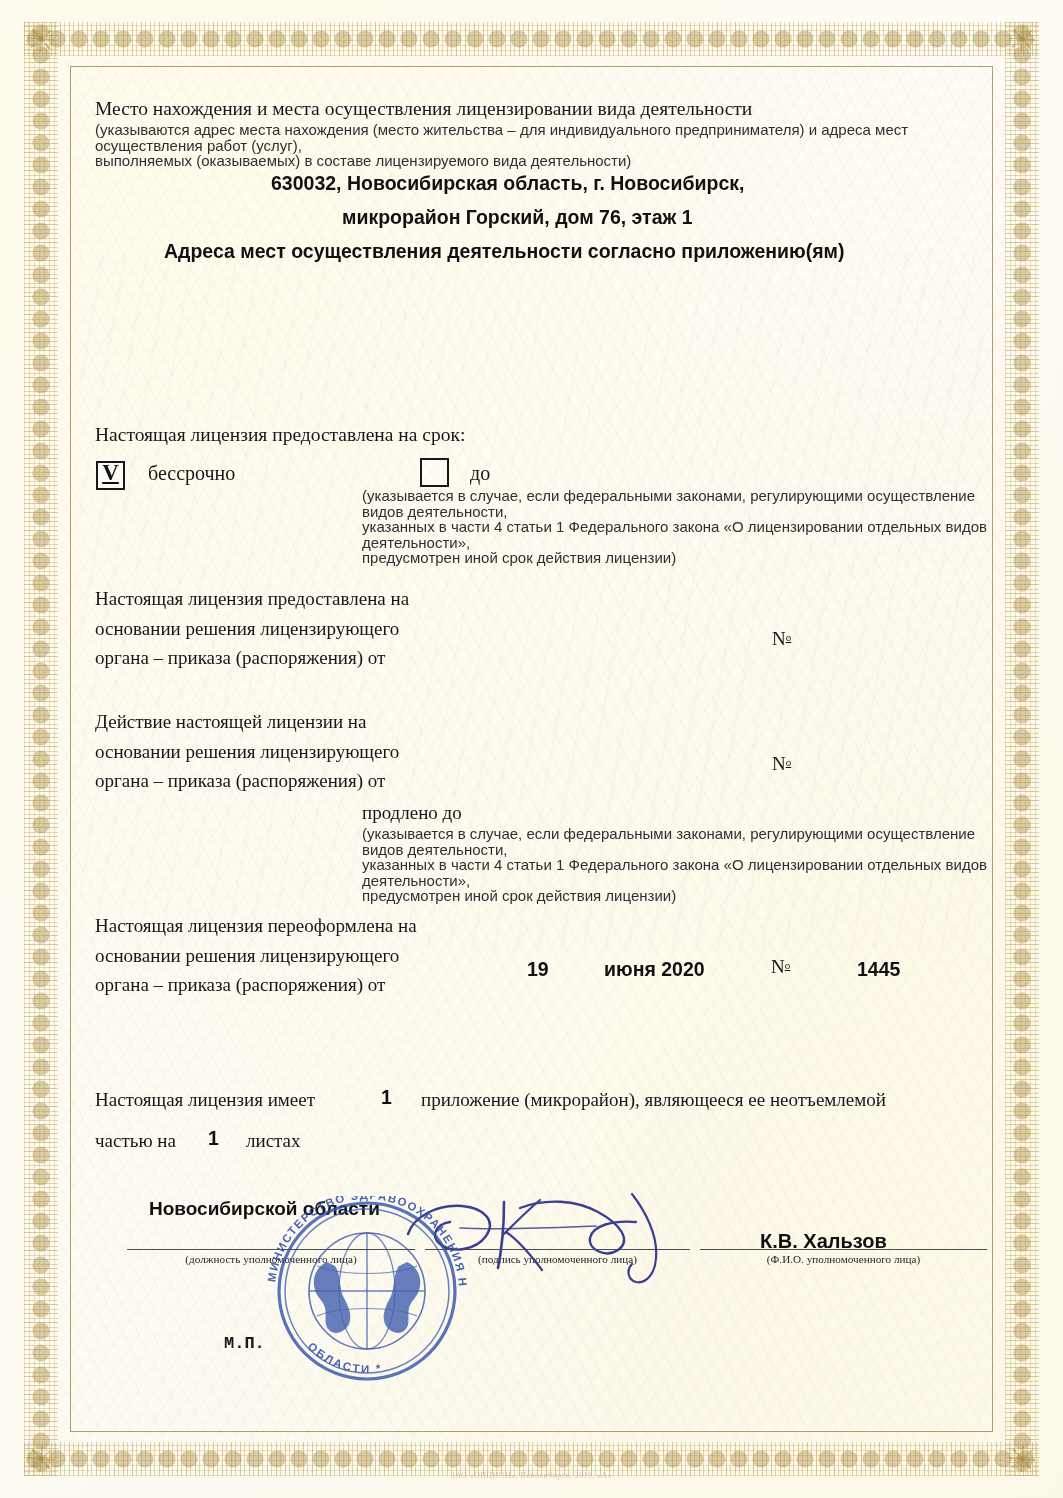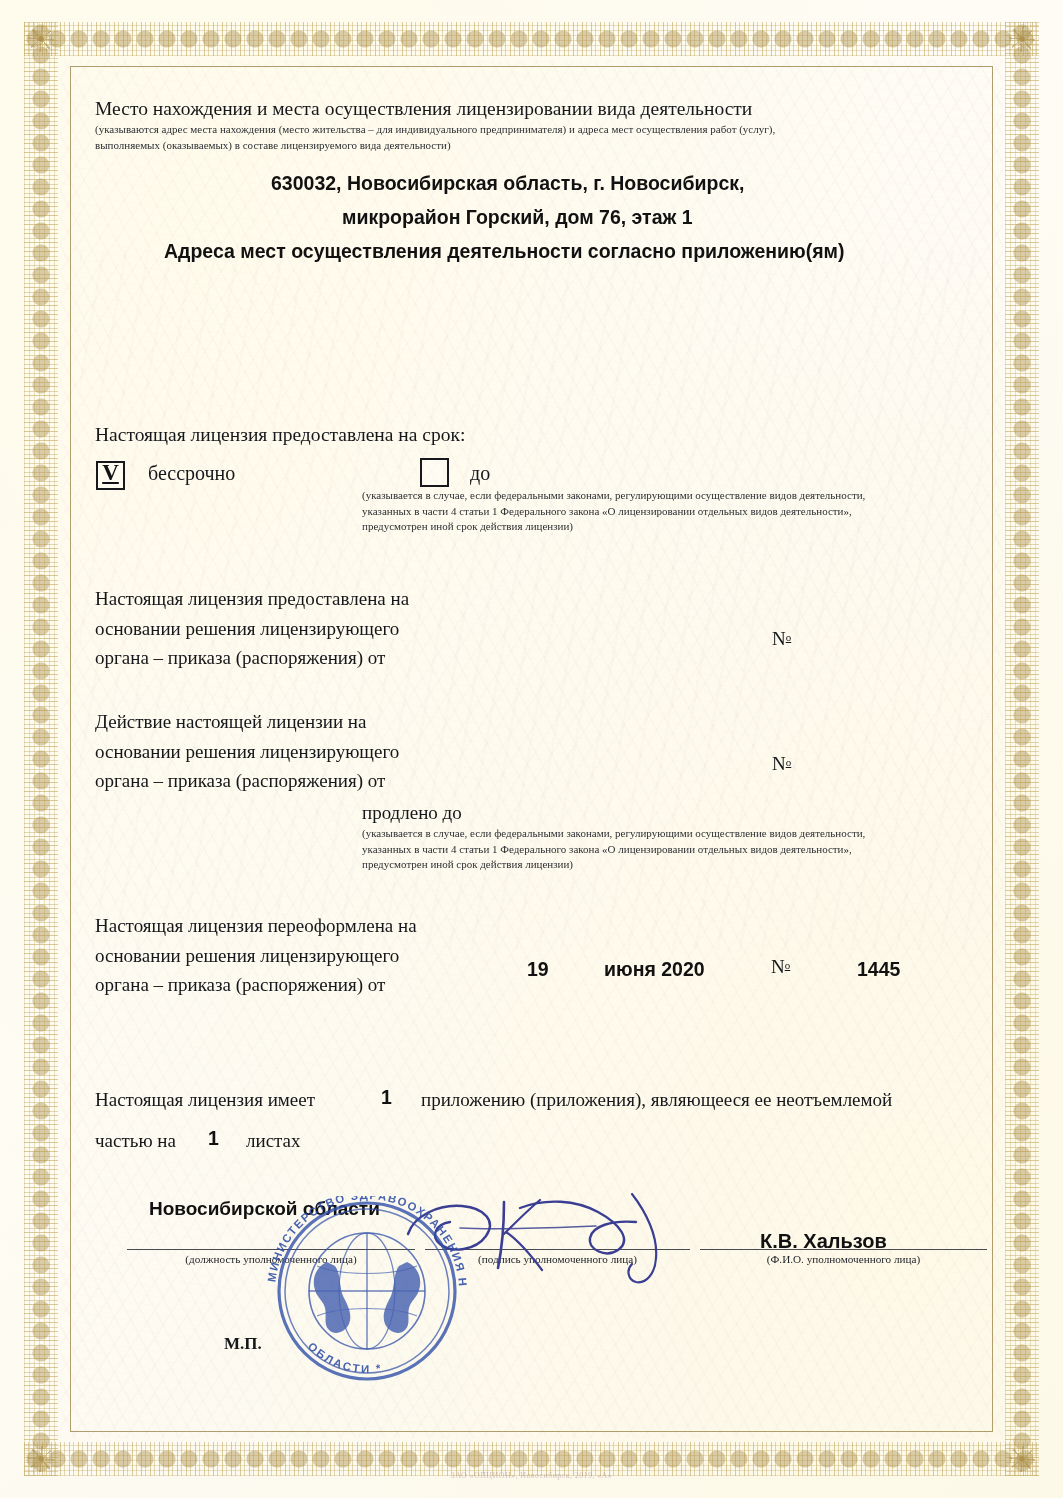--- a/index.html
+++ b/index.html
@@ -106,22 +106,22 @@
 
   
   #content{position:absolute;left:0;top:0;width:1063px;height:1498px;}
   .abs{position:absolute;}
 
   .hdr{
     font-family:"Liberation Serif", serif;
     font-size:19.5px;color:#15171a;white-space:nowrap;
   }
   .fine{
-    font-family:Liberation Serif, serif;
-    font-size:11px;color:#2d2f33;line-height:15.5px;
+    font-family:Liberation Sans, sans-serif;
+    font-size:15px;color:#2d2f33;line-height:15.5px;
   }
   .bigval{
     font-family:"Liberation Sans", sans-serif;
     font-weight:bold;font-size:19.5px;color:#111;white-space:nowrap;
   }
   .blk{
     font-family:"Liberation Serif", serif;
     font-size:19px;color:#15171a;line-height:29.5px;
   }
   .numsym{
@@ -154,21 +154,21 @@
   }
   .sigtitle{
     font-family:"Liberation Sans", sans-serif;
     font-weight:bold;font-size:19px;color:#111;line-height:25px;
   }
   .signame{
     font-family:"Liberation Sans", sans-serif;
     font-weight:bold;font-size:20px;color:#111;white-space:nowrap;margin-top:8px;
   }
   .mp{
-    font-family:Liberation Serif, serif;
+    font-family:Liberation Mono, monospace;
     font-weight:bold;font-size:17px;color:#15171a;
   }
 
   
   #signature{position:absolute;left:400px;top:1182px;width:300px;height:110px;}
   #signature svg{overflow:visible;}
 
   
   #stamp{
     position:absolute;left:253px;top:1196px;width:228px;height:190px;
@@ -269,21 +269,21 @@
       <div class="just">основании решения лицензирующего</div>
       <div class="just">органа – приказа (распоряжения) от</div>
     </div>
     <div class="abs bigval" style="left:527px;top:958px;">19</div>
     <div class="abs bigval" style="left:604px;top:958px;">июня 2020</div>
     <div class="abs numsym" style="left:771px;top:956px;">N<sup>о</sup></div>
     <div class="abs bigval" style="left:857px;top:958px;">1445</div>
 
     <div class="abs blk" style="left:95px;top:1085px;">Настоящая лицензия имеет</div>
     <div class="abs bigval" style="left:381px;top:1086px;">1</div>
-    <div class="abs blk" style="left:421px;top:1085px;">приложению (приложения), являющееся ее неотъемлемой</div>
+    <div class="abs blk" style="left:421px;top:1085px;">приложение (микрорайон), являющееся ее неотъемлемой</div>
     <div class="abs blk" style="left:95px;top:1126px;">частью на</div>
     <div class="abs bigval" style="left:208px;top:1127px;">1</div>
     <div class="abs blk" style="left:246px;top:1126px;">листах</div>
 
     <div class="abs sigtitle" style="left:149px;top:1196px;width:290px;">
       <div>Новосибирской области</div>
     </div>
 
     <div class="abs signame" style="left:760px;top:1222px;">К.В. Хальзов</div>
 

